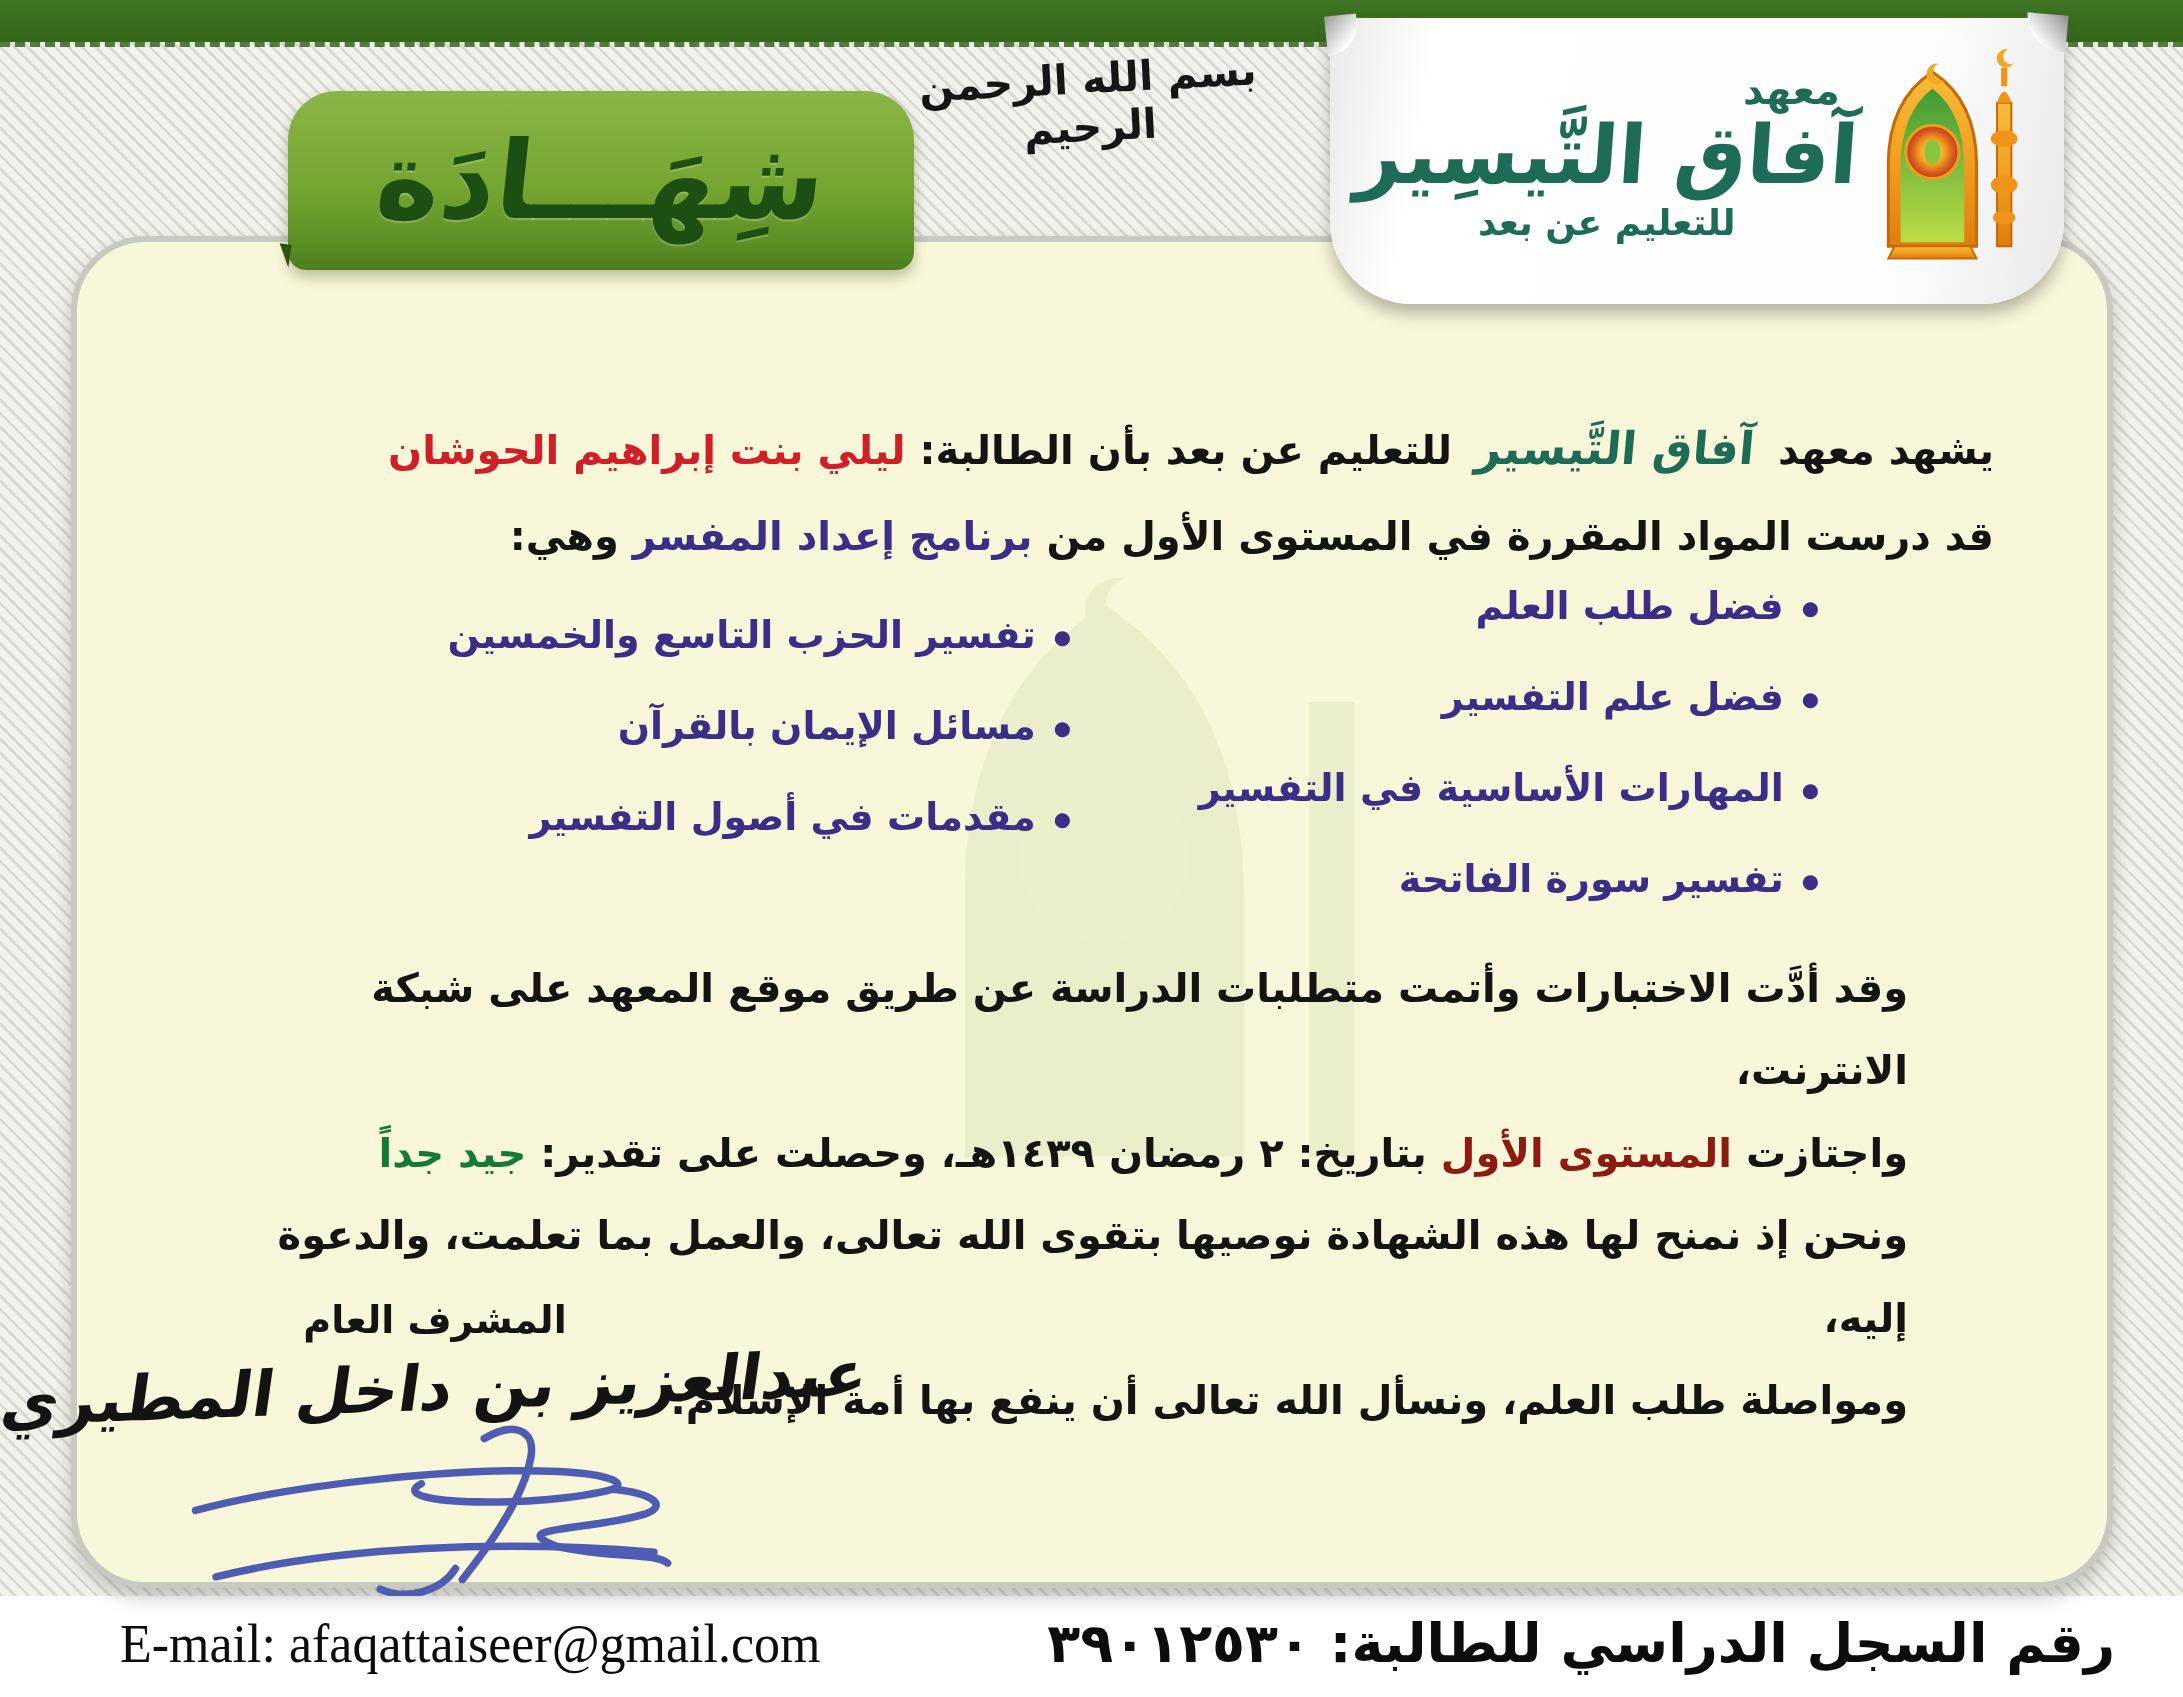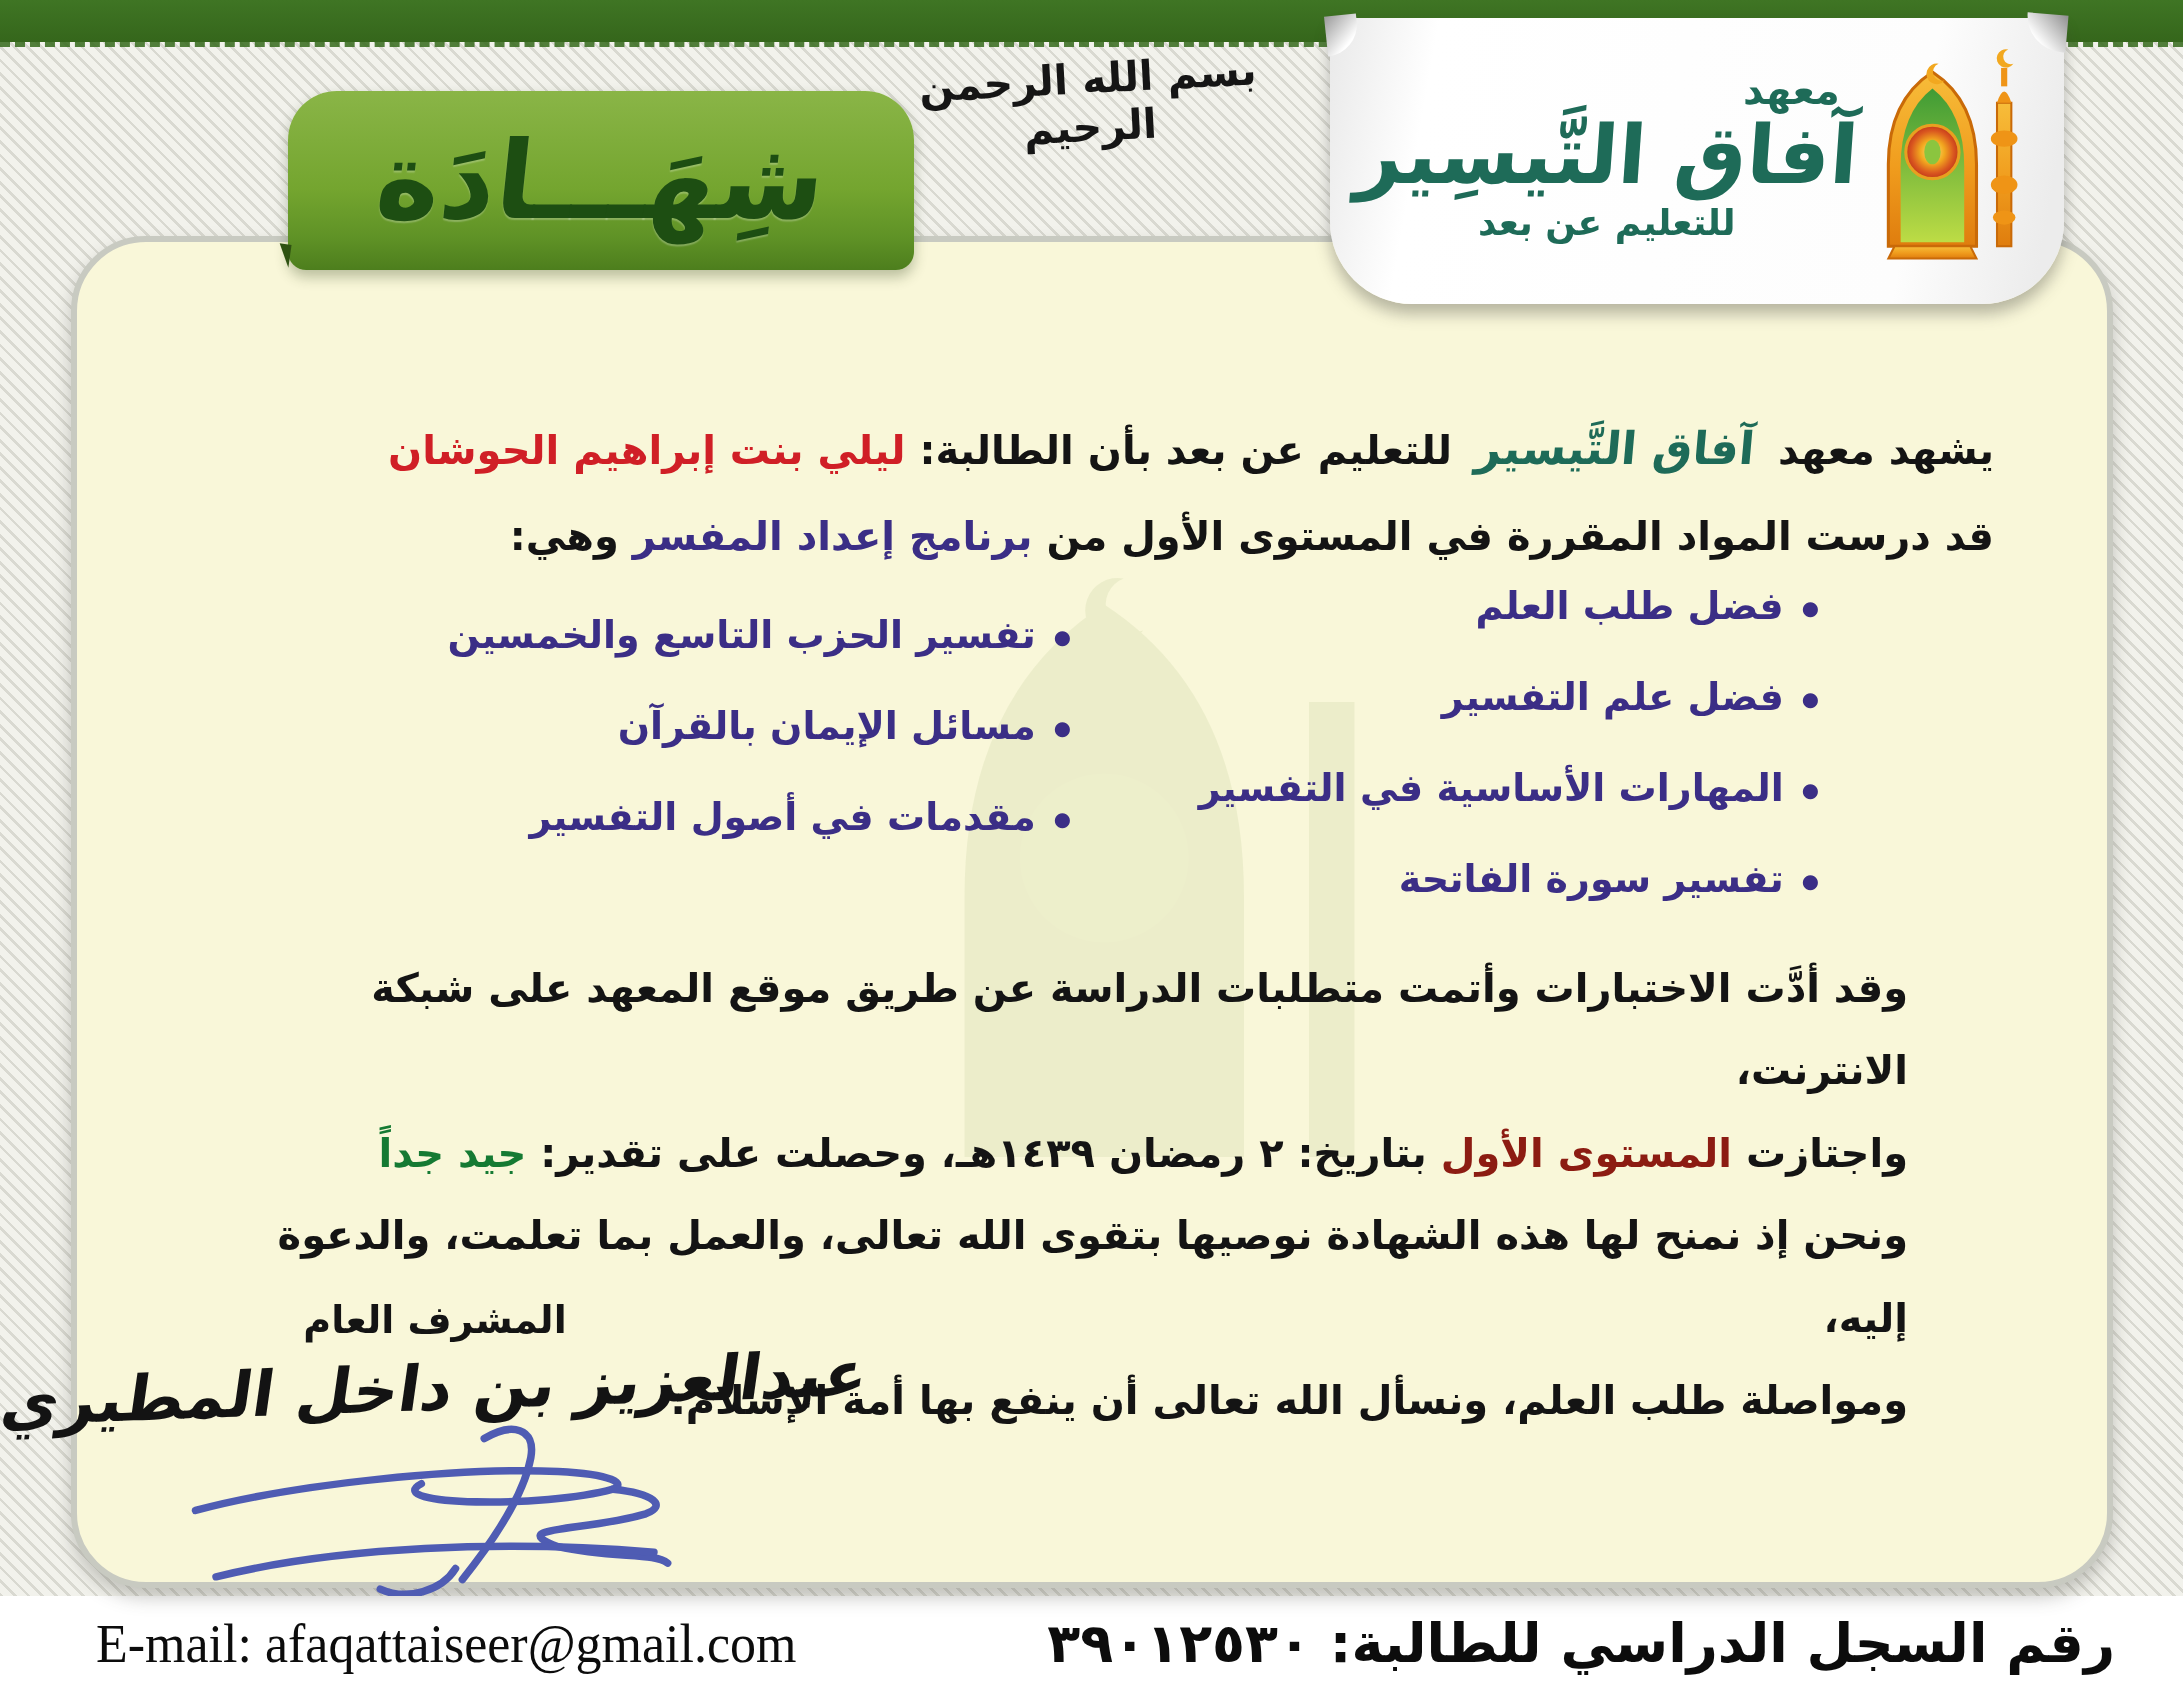--- a/index.html
+++ b/index.html
@@ -118,21 +118,21 @@
   .sig-title{font-size:38px;font-weight:bold;color:#141414;}
   .sig-name{
     font-size:63px;font-weight:bold;color:#131313;margin-top:9.6px;
     transform:skewX(-10deg) rotate(-2deg);white-space:nowrap;letter-spacing:-2.1px;
   }
   .sig-svg{margin-top:-6.8px;}
   
   .footer{
     position:absolute;left:0;top:1602px;width:2183px;height:82px;
     display:flex;align-items:center;justify-content:space-between;
-    box-sizing:border-box;padding:0 68px 0 96px;
+    box-sizing:border-box;padding:0 68px 0 120px;
   }
   .email{
     font-family:"Liberation Serif",serif;font-size:52px;color:#0c0c0c;
     transform:scaleY(1.06);
   }
   .record{
     direction:rtl;font-size:54px;font-weight:bold;color:#0c0c0c;
   }
 </style>
 </head>

